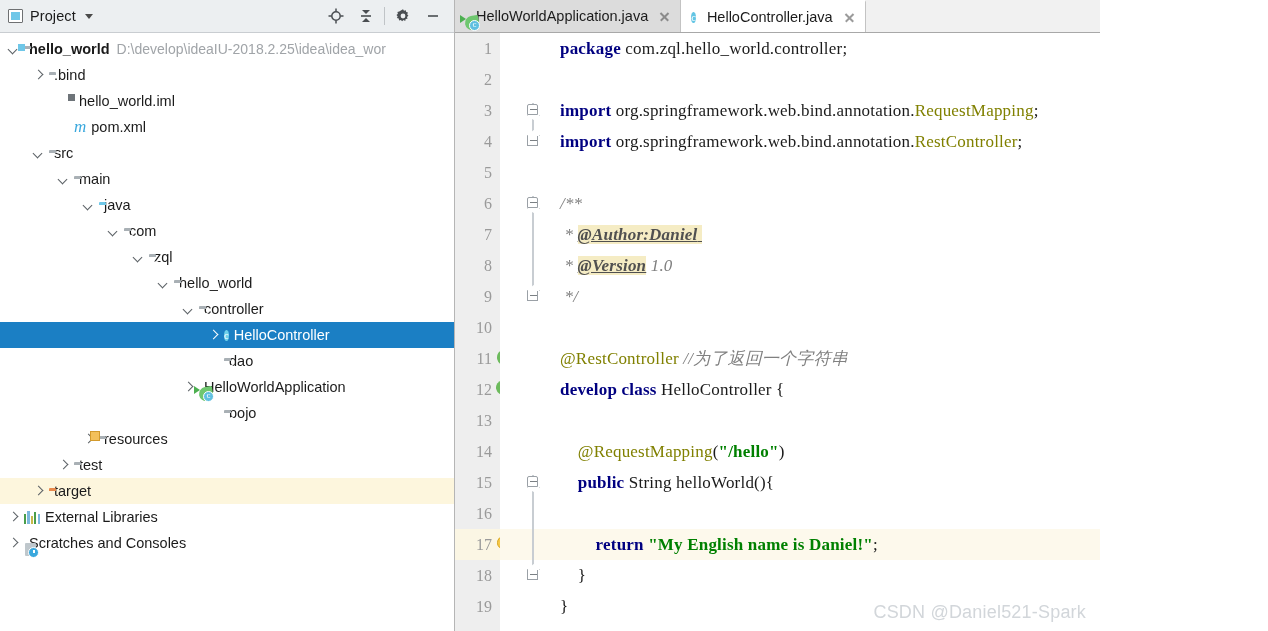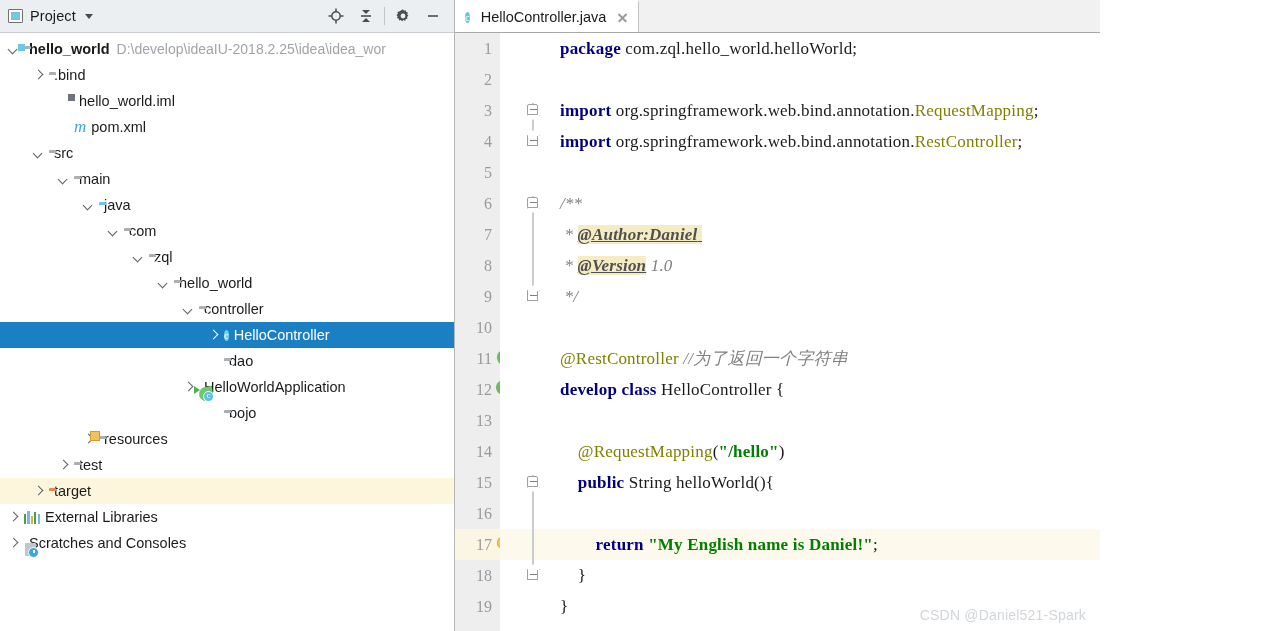--- a/index.html
+++ b/index.html
@@ -495,21 +495,21 @@
     position:absolute;
     left:3px; bottom:-4px;
     width:7px; height:4px;
     background:#9a9a9a;
     border-radius:0 0 2px 2px;
   }
 
   #watermark {
     position:absolute;
     right: 14px; bottom: 8px;
-    font-size: 14px;
+    font-size: 18px;
     color: #d2d6da;
     font-family: "Liberation Sans", sans-serif;
     letter-spacing: .2px;
     user-select:none;
   }
 </style>
 </head>
 <body>
 
 <div id="app">
@@ -682,20 +682,25 @@
           <span style="display: inline-block; flex: 0 0 8px;"></span>
           <span class="arrow right"></span>
           <span class="ico"><span class="ic-scratch"><span class="pg"></span><span class="clk"></span></span></span>
           <span class="rowlabel">Scratches and Consoles</span>
         </div>
       </div>
   </div>
 
   <div id="editor-area">
     <div id="tabs">
+        <div class="tab">
+          <span class="ico"><span class="ic-spring"><span class="leaf"></span><span class="play"></span><span class="dot"></span></span></span>
+          <span>HelloWorldApplication.java</span>
+          <span class="tab-close"></span>
+        </div>
         <div class="tab active">
           <span class="ico"><span class="ic-class">c</span></span>
           <span>HelloController.java</span>
           <span class="tab-close"></span>
         </div>
       </div>
     <div id="editor-body">
       <div id="gutter">
           <div class="gutterline" style="top: 0px;"></div>
           <div class="ln" style="top: 0px;">1</div>
@@ -783,21 +788,21 @@
             <span class="minus"></span>
           </div>
           <div class="fold top" style="top: 443px;">
             <span class="minus"></span>
           </div>
           <div class="fold bot" style="top: 536px;">
             <span class="minus"></span>
           </div>
         </div>
       <div id="code">
-          <div class="codeline" style="top: 0px; left: 12px;"><span class="kw">package</span><span class="plain"> com.zql.hello_world.helloWorld;</span></div>
+          <div class="codeline" style="top: 0px; left: 12px;"><span class="kw">package</span><span class="plain"> com.zql.hello_world.controller;</span></div>
           <div class="codeline" style="top: 31px; left: 12px;"></div>
           <div class="codeline" style="top: 62px; left: 12px;"><span class="kw">import</span><span class="plain"> org.springframework.web.bind.annotation.</span><span class="ann">RequestMapping</span><span class="plain">;</span></div>
           <div class="codeline" style="top: 93px; left: 12px;"><span class="kw">import</span><span class="plain"> org.springframework.web.bind.annotation.</span><span class="ann">RestController</span><span class="plain">;</span></div>
           <div class="codeline" style="top: 124px; left: 12px;"></div>
           <div class="codeline" style="top: 155px; left: 12px;"><span class="doc">/**</span></div>
           <div class="codeline" style="top: 186px; left: 12px;"><span class="doc"> * </span><span class="doctag">@Author:Daniel</span><span class="doctag"> </span></div>
           <div class="codeline" style="top: 217px; left: 12px;"><span class="doc"> * </span><span class="doctag">@Version</span><span class="doc"> 1.0</span></div>
           <div class="codeline" style="top: 248px; left: 12px;"><span class="doc"> */</span></div>
           <div class="codeline" style="top: 279px; left: 12px;"></div>
           <div class="codeline" style="top: 310px; left: 12px;"><span class="ann">@RestController</span><span class="plain"> </span><span class="cmt">//为了返回一个字符串</span></div>

